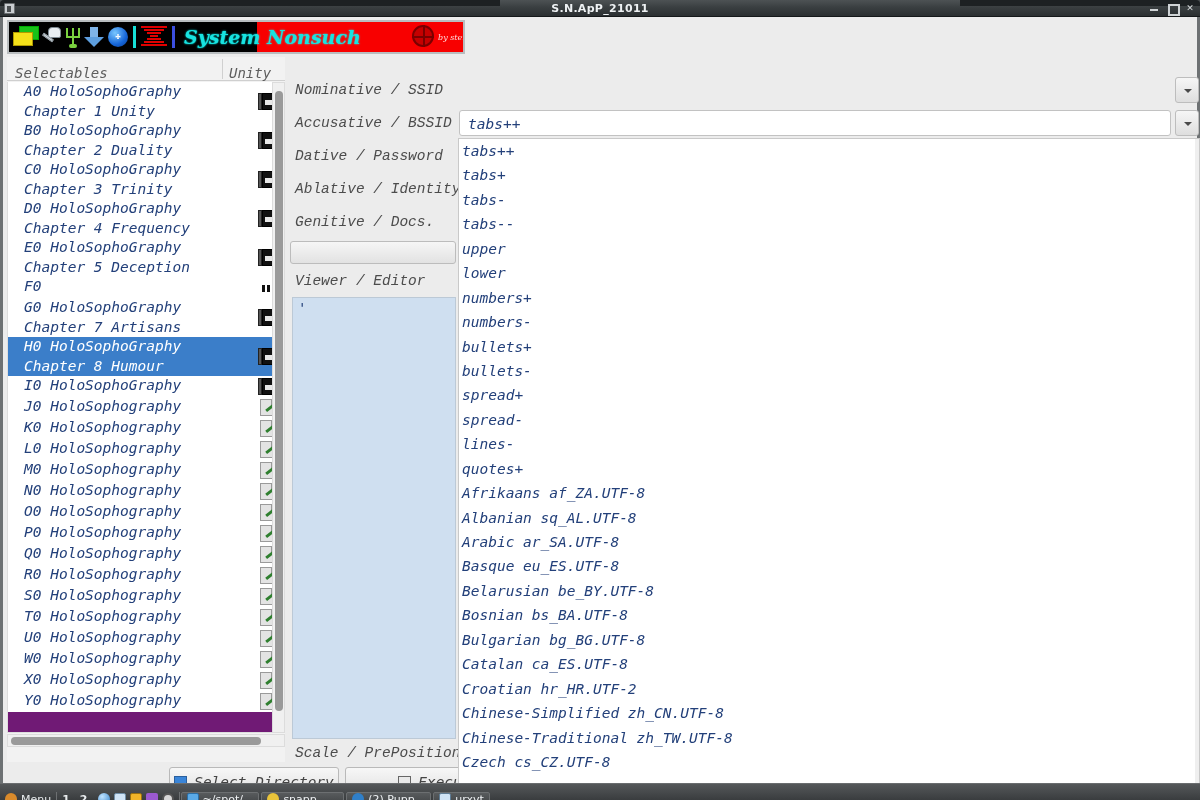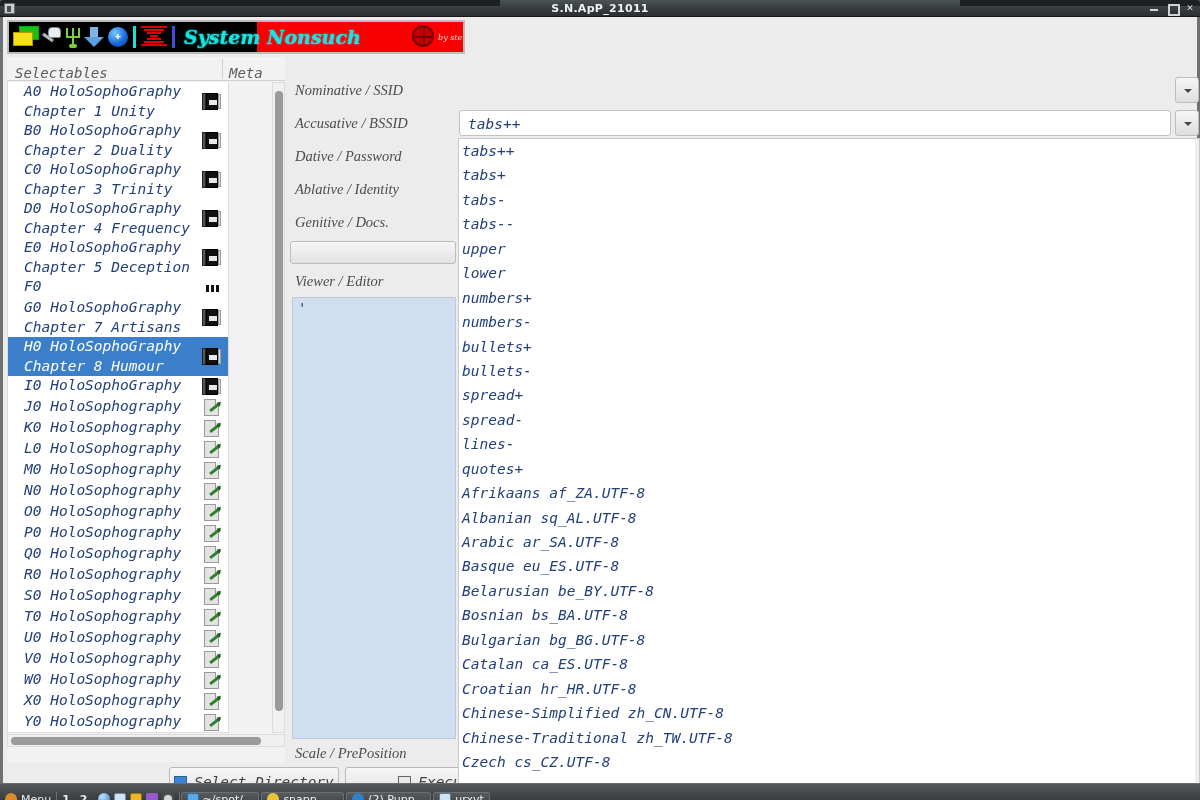--- a/index.html
+++ b/index.html
@@ -123,21 +123,21 @@
   #lp-header .col{
     position:absolute;top:4px;height:24px;line-height:24px;
     color:#5d5d5d;font-size:14px;font-style:italic;
     font-family:"DejaVu Sans Mono",monospace;
   }
   #lp-header .c1{left:8px;}
   #lp-header .c2{left:222px;}
   #lp-header .divider{position:absolute;left:215px;top:2px;width:1px;height:20px;background:#d0d0d0;}
 
   #lp-list{
-    position:absolute;left:0;top:25px;width:222px;height:651px;
+    position:absolute;left:0;top:25px;width:278px;height:651px;
     background:#701a75;overflow:hidden;border:1px solid #ddd;border-top:none;
   }
   .row{position:relative;height:39px;background:#fff;}
   .row.short{height:21px;}
   .row.sel{background:#3b7ec9;}
   .row .txt{
     position:absolute;left:16px;top:0;right:34px;
     color:#23407a;font-size:14.5px;font-style:italic;line-height:19.5px;
     font-family:"DejaVu Sans Mono",monospace;white-space:nowrap;
   }
@@ -168,21 +168,21 @@
   #lp-vscroll{position:absolute;left:265px;top:25px;width:13px;height:651px;background:#f0f0f0;border:1px solid #dcdcdc;}
   #lp-vthumb{position:absolute;left:2px;top:8px;width:8px;height:620px;background:#9a9a9a;border-radius:4px;}
   
   #lp-hscroll{position:absolute;left:0;top:677px;width:278px;height:13px;background:#f0f0f0;border:1px solid #dcdcdc;}
   #lp-hthumb{position:absolute;left:3px;top:2px;width:250px;height:8px;background:#9a9a9a;border-radius:4px;}
 
   
   #midpanel{position:absolute;left:285px;top:40px;width:170px;height:705px;background:#ececec;}
   .flabel{
     position:absolute;left:7px;color:#4c4c4c;font-size:14.5px;font-style:italic;
-    font-family:Liberation Serif, serif;white-space:nowrap;
+    font-family:Liberation Mono, monospace;white-space:nowrap;
   }
   #lbl0{top:25px;} #lbl1{top:58px;} #lbl2{top:91px;} #lbl3{top:124px;} #lbl4{top:157px;}
   #mid-blankfield{
     position:absolute;left:2px;top:184px;width:166px;height:23px;
     background:linear-gradient(180deg,#f6f6f6,#e2e2e2);
     border:1px solid #bcbcbc;border-radius:3px;
   }
   #lbl-viewer{top:216px;}
   #editor{
     position:absolute;left:4px;top:240px;width:164px;height:442px;
@@ -352,21 +352,21 @@
         <div class="g"></div>
       </div>
     <div class="bn-copy">by stenoue .C. Copyright 2020</div>
 
   </div>
 
   <div id="leftpanel">
     <div id="lp-header">
       <div class="col c1">Selectables</div>
       <div class="divider"></div>
-      <div class="col c2">Meta</div>
+      <div class="col c2">Unity</div>
     </div>
     <div id="lp-list">
         <div class="row">
           <div class="txt"><span>A0 HoloSophoGraphy</span><span class="l2">Chapter 1 Unity</span></div>
           <div class="mico">
             <div class="m-book">
               <div class="spine"></div>
               <div class="body"></div>
               <div class="pg"></div>
             </div>
@@ -557,30 +557,20 @@
           <div class="mico">
             <div class="m-file">
               <div class="pap"></div>
               <div class="fold"></div>
               <div class="pen"></div>
             </div>
           </div>
         </div>
         <div class="row short">
           <div class="txt"><span>U0 HoloSophography</span></div>
-          <div class="mico">
-            <div class="m-file">
-              <div class="pap"></div>
-              <div class="fold"></div>
-              <div class="pen"></div>
-            </div>
-          </div>
-        </div>
-        <div class="row short">
-          <div class="txt"><span>V0 HoloSophography</span></div>
           <div class="mico">
             <div class="m-file">
               <div class="pap"></div>
               <div class="fold"></div>
               <div class="pen"></div>
             </div>
           </div>
         </div>
         <div class="row short">
           <div class="txt"><span>W0 HoloSophography</span></div>
@@ -670,21 +660,21 @@
       <div class="ddrow">lines-</div>
       <div class="ddrow">quotes+</div>
       <div class="ddrow">Afrikaans af_ZA.UTF-8</div>
       <div class="ddrow">Albanian sq_AL.UTF-8</div>
       <div class="ddrow">Arabic ar_SA.UTF-8</div>
       <div class="ddrow">Basque eu_ES.UTF-8</div>
       <div class="ddrow">Belarusian be_BY.UTF-8</div>
       <div class="ddrow">Bosnian bs_BA.UTF-8</div>
       <div class="ddrow">Bulgarian bg_BG.UTF-8</div>
       <div class="ddrow">Catalan ca_ES.UTF-8</div>
-      <div class="ddrow">Croatian hr_HR.UTF-8</div>
+      <div class="ddrow">Croatian hr_HR.UTF-2</div>
       <div class="ddrow">Chinese-Simplified zh_CN.UTF-8</div>
       <div class="ddrow">Chinese-Traditional zh_TW.UTF-8</div>
       <div class="ddrow">Czech cs_CZ.UTF-8</div>
       <div id="dd-rightscroll"></div>
     <div id="dd-scrollarrow"></div>
   </div>
 
 </div>
 
 <div id="taskbar">

